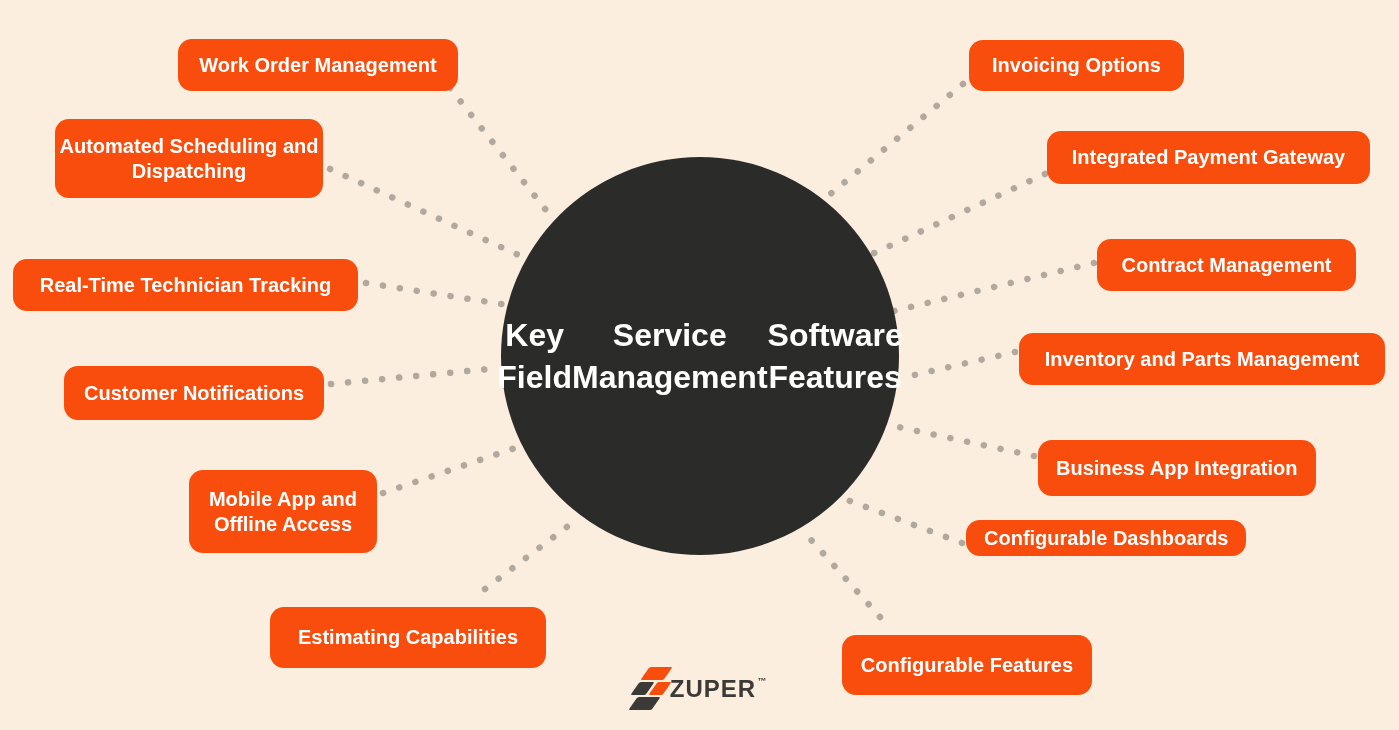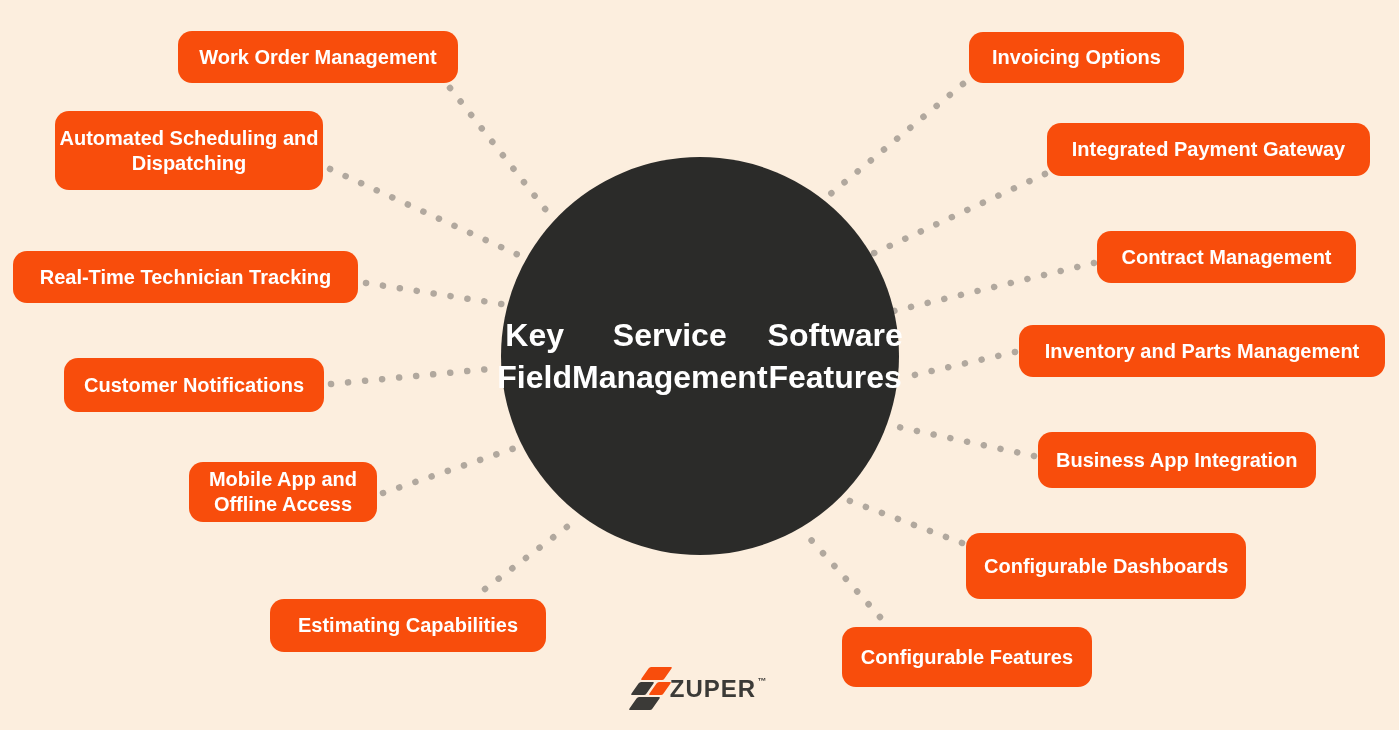--- a/index.html
+++ b/index.html
@@ -40,20 +40,21 @@
     color: var(--box-text);
     border-radius: 14px;
     display: flex;
     align-items: center;
     justify-content: center;
     text-align: center;
     font-size: 20px;
     font-weight: 700;
     line-height: 1.25;
     padding: 0 18px;
+    margin-top: 8px;
   }
   .feature.single { white-space: nowrap; }
   .feature.two-line { padding: 0 0; }
   #center-circle {
     position: absolute;
     left: 501px; top: 157px;
     width: 398px; height: 398px;
     border-radius: 50%;
     background: var(--circle);
     display: flex;
@@ -127,35 +128,35 @@
   </svg>
 
   <div class="feature single" style="left:178px; top:31px; min-width:280px; height:52px;">Work Order Management</div>
 
   <div class="feature two-line" style="left:55px; top:111px; width:268px; height:79px;">Automated Scheduling and Dispatching</div>
 
   <div class="feature single" style="left:13px; top:251px; min-width:345px; height:52px;">Real-Time Technician Tracking</div>
 
   <div class="feature single" style="left:64px; top:358px; min-width:260px; height:54px;">Customer Notifications</div>
 
-  <div class="feature two-line" style="left:189px; top:462px; width:188px; height:60px;">Mobile App and Offline Access</div>
+  <div class="feature two-line" style="left:189px; top:462px; width:188px; height:83px;">Mobile App and Offline Access</div>
 
-  <div class="feature single" style="left:270px; top:599px; min-width:276px; height:53px;">Estimating Capabilities</div>
+  <div class="feature single" style="left:270px; top:599px; min-width:276px; height:61px;">Estimating Capabilities</div>
 
   <div class="feature single" style="left:969px; top:32px; min-width:215px; height:51px;">Invoicing Options</div>
 
   <div class="feature single" style="left:1047px; top:123px; min-width:323px; height:53px;">Integrated Payment Gateway</div>
 
   <div class="feature single" style="left:1097px; top:231px; min-width:259px; height:52px;">Contract Management</div>
 
   <div class="feature single" style="left:1019px; top:325px; min-width:366px; height:52px;">Inventory and Parts Management</div>
 
   <div class="feature single" style="left:1038px; top:432px; min-width:275px; height:56px;">Business App Integration</div>
 
-  <div class="feature single" style="left:966px; top:533px; min-width:278px; height:66px;">Configurable Dashboards</div>
+  <div class="feature single" style="left:966px; top:512px; min-width:278px; height:36px;">Configurable Dashboards</div>
 
   <div class="feature single" style="left:842px; top:627px; min-width:250px; height:60px;">Configurable Features</div>
 
   <div id="center-circle">
     <div>Key Field</div>
     <div>Service Management</div>
     <div>Software Features</div>
   </div>
 
   <div id="logo">

